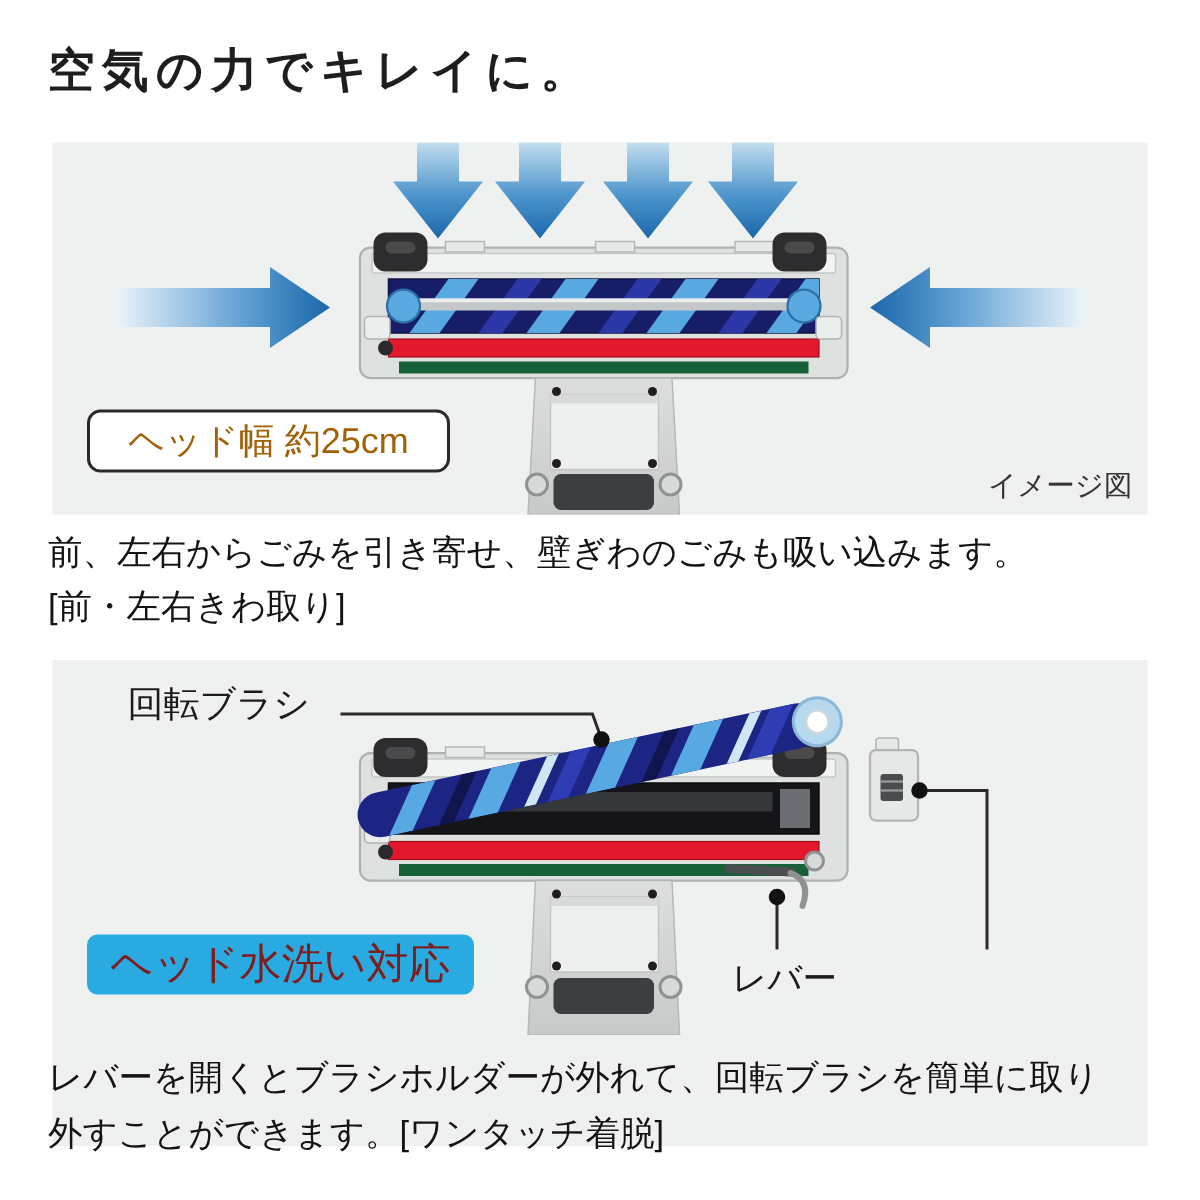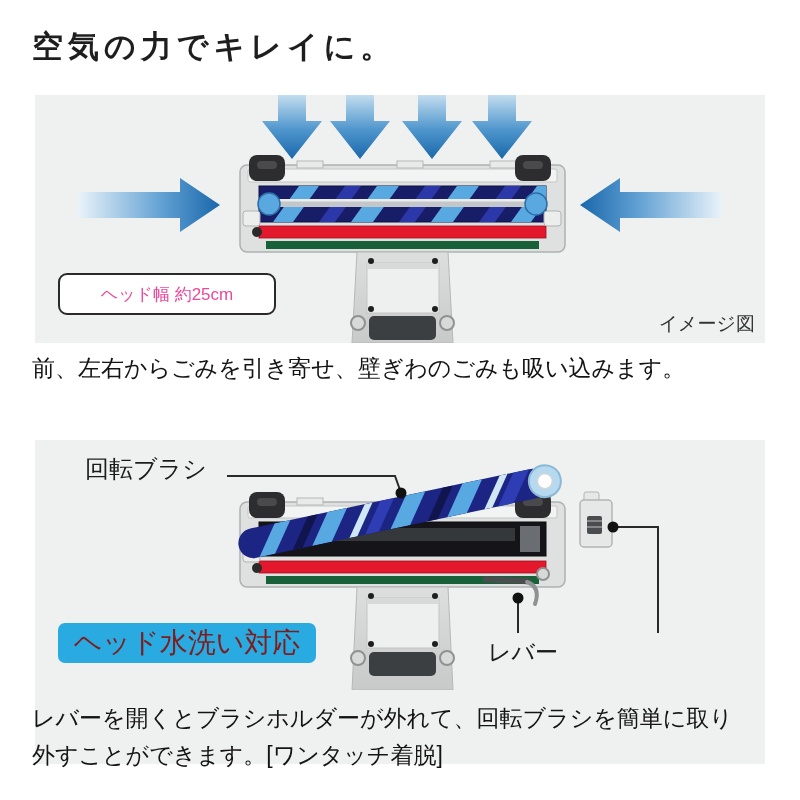--- a/index.html
+++ b/index.html
@@ -19,24 +19,24 @@
     position:absolute;left:32px;top:26px;
     font-size:31px;font-weight:600;letter-spacing:5px;color:#1e1e1e;white-space:nowrap;
   }
   .figure{
     position:absolute;left:35px;width:730px;background:var(--panel_background,#eff1f0);
   }
   #fig1{top:95px;height:248px;}
   #fig2{top:440px;height:324px;}
   .figure svg{position:absolute;left:0;top:0;}
   .head-width-label{
-    position:absolute;left:23px;top:178px;width:218px;height:42px;
+    position:absolute;left:23px;top:178px;width:242px;height:42px;
     background:#fff;border:2px solid #2a2a2a;border-radius:9px;
     display:flex;align-items:center;justify-content:center;
-    font-size:17px;font-weight:500;color:#ec4899;white-space:nowrap;
+    font-size:24px;font-weight:500;color:#a16207;white-space:nowrap;
   }
   .image-note{
     position:absolute;right:10px;bottom:6px;font-size:19px;color:#333;white-space:nowrap;
   }
   .callout{position:absolute;font-size:24px;font-weight:500;color:#1b1b1b;white-space:nowrap;}
   #callout-brush{left:50px;top:13px;}
   #callout-lever{left:453px;top:197px;font-size:23px;}
   #callout-holder{left:553px;top:197px;font-size:23px;}
   .badge{
     position:absolute;left:23px;top:183px;width:258px;height:40px;
@@ -134,21 +134,21 @@
         <circle cx="323" cy="228" r="7" fill="#d8dad9" stroke="#8f9291" stroke-width="2"></circle>
         <circle cx="412" cy="228" r="7" fill="#d8dad9" stroke="#8f9291" stroke-width="2"></circle>
         <rect x="334" y="221" width="67" height="24" rx="5" fill="#3c3f41"></rect>
       </g>
     </svg>
 
     <div class="head-width-label">ヘッド幅 約25cm</div>
     <div class="image-note">イメージ図</div>
   </div>
 
-  <p class="para" id="para1"><span>前、左右からごみを引き寄せ、壁ぎわのごみも吸い込みます。</span><br></p>
+  <p class="para" id="para1"><span>前、左右からごみを引き寄せ、壁ぎわのごみも吸い込みます。</span><br><span>[前・左右きわ取り]</span></p>
 
   <div class="figure" id="fig2">
     <svg width="730" height="250" viewBox="0 0 730 250">
       <defs>
         <linearGradient id="gNeck2" x1="0" y1="0" x2="0" y2="1">
           <stop offset="0" stop-color="#dddfde"></stop>
             <stop offset="1" stop-color="#c7cac9"></stop>
         </linearGradient>
         <clipPath id="brushClip">
             <rect x="200" y="58" width="315" height="30" rx="15"></rect>

